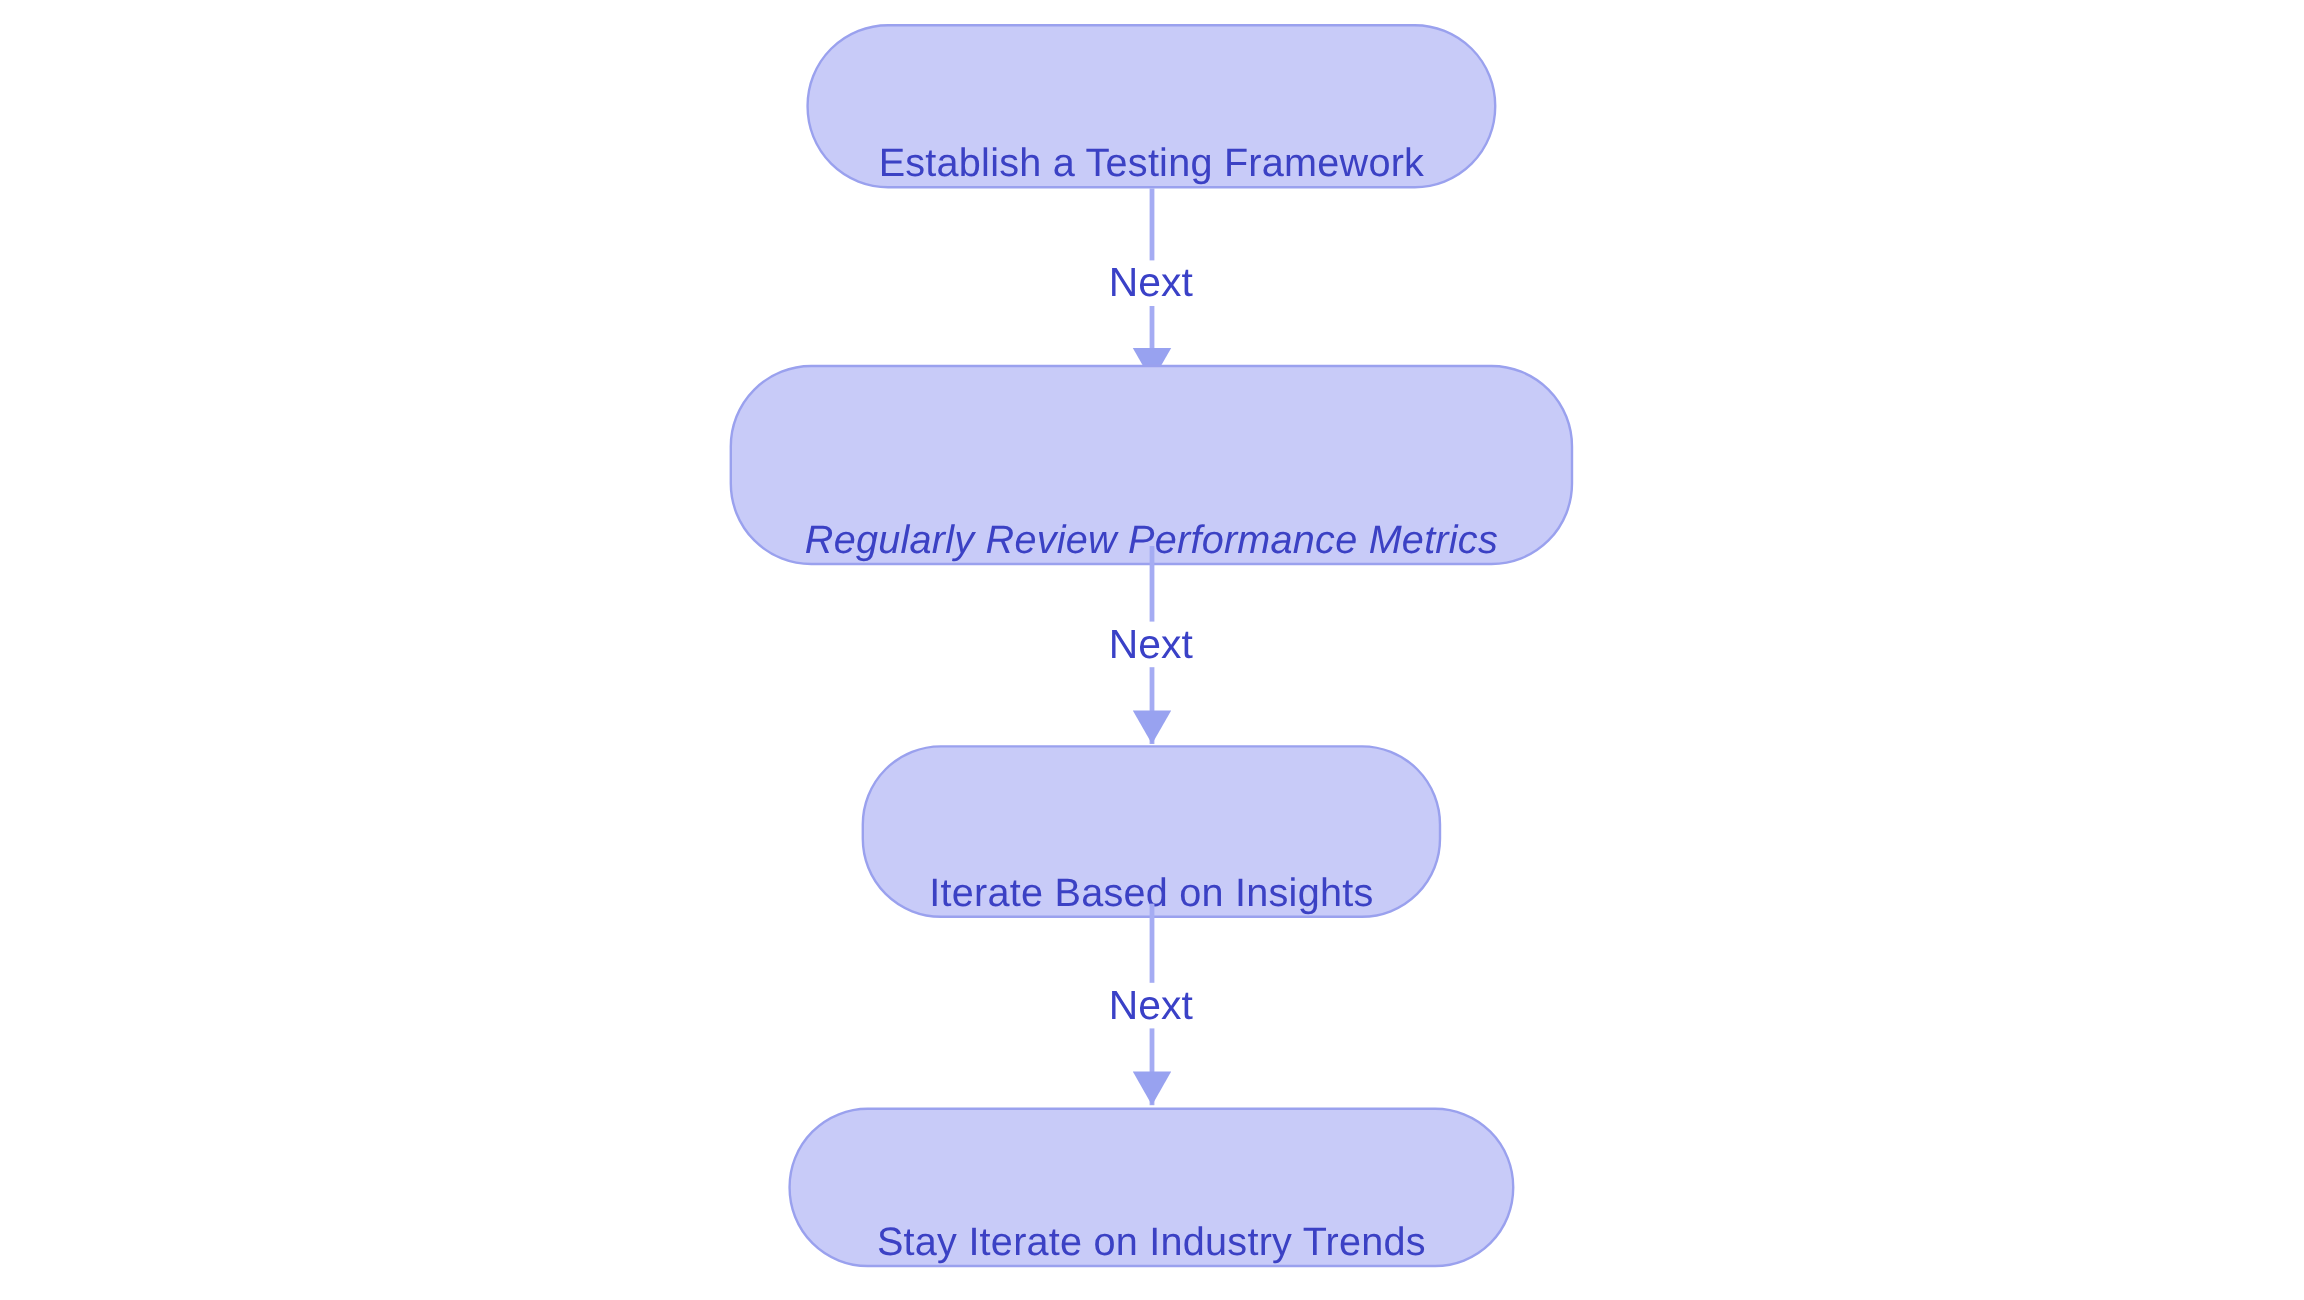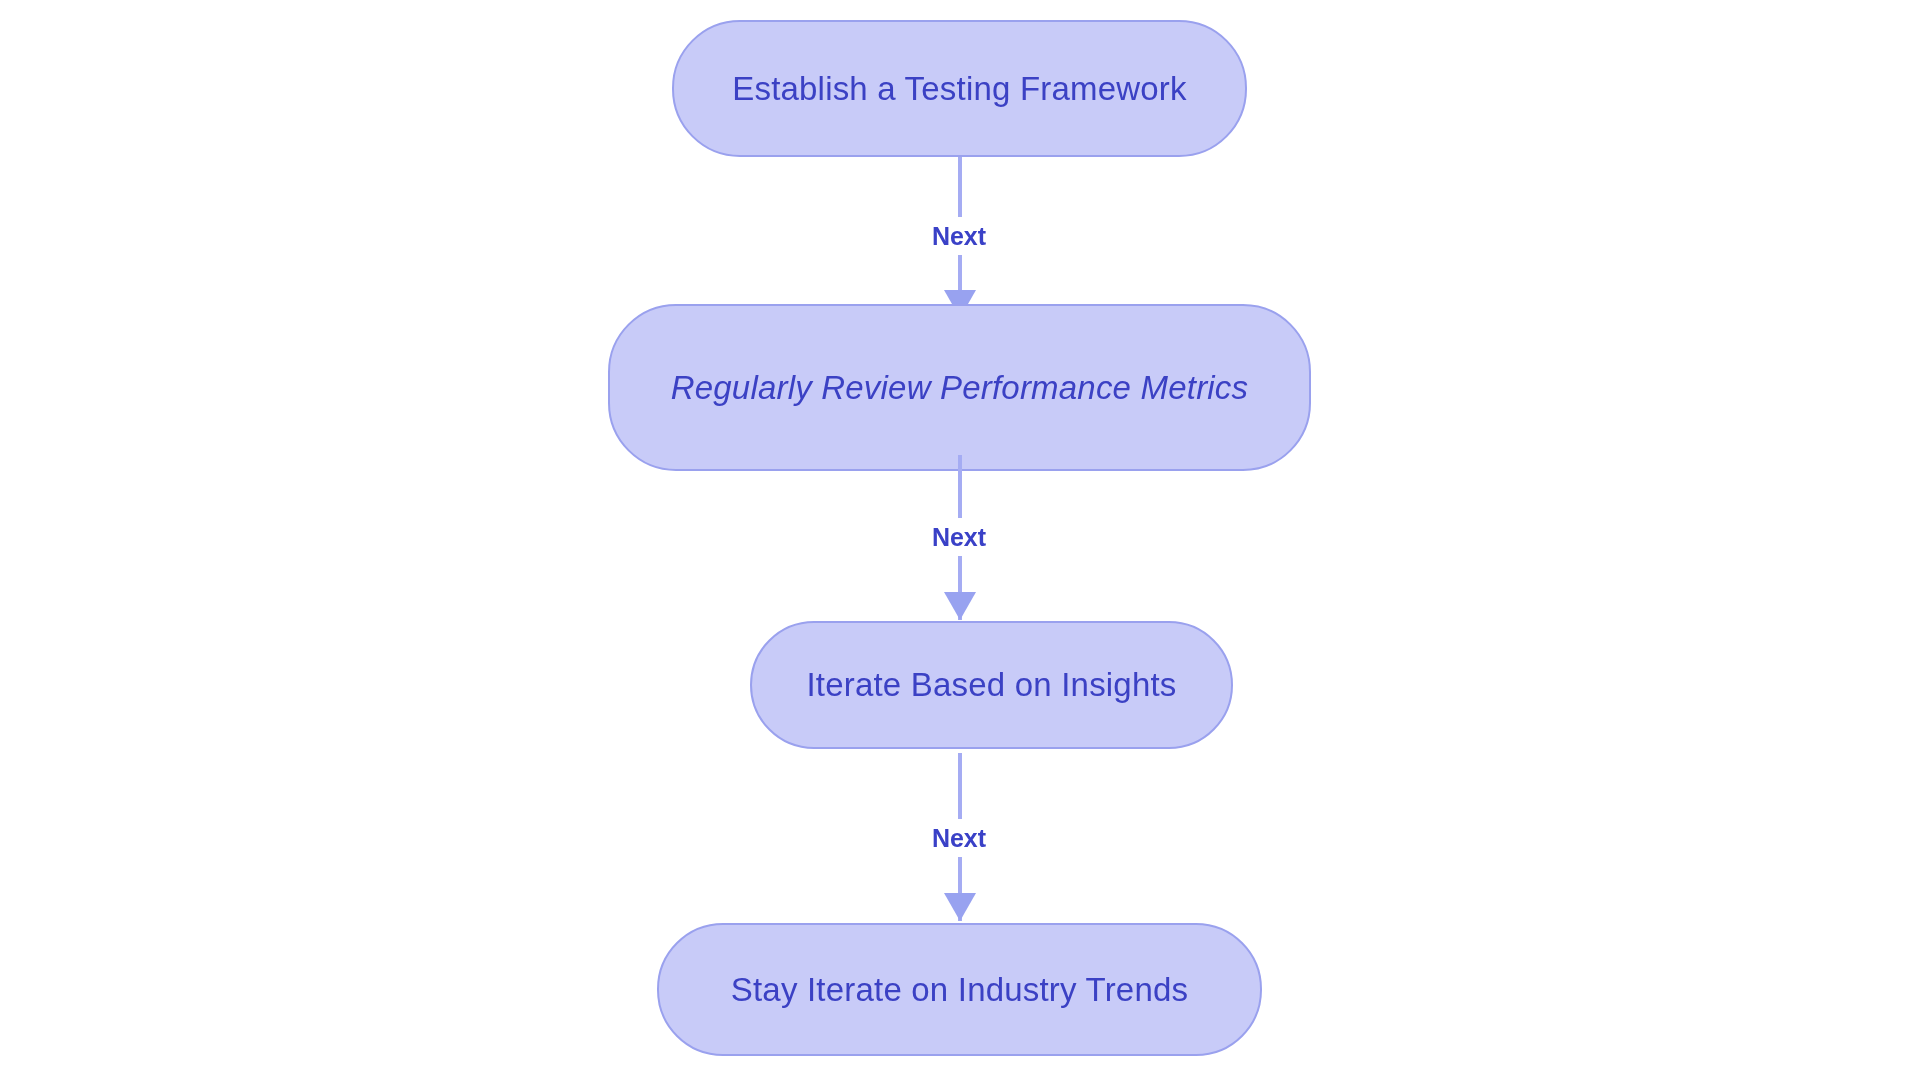--- a/index.html
+++ b/index.html
@@ -11,32 +11,32 @@
     --edge-arrow:#98a2f0;
     --edge-label-text:#3a41c7;
   }
   *{box-sizing:border-box;margin:0;padding:0;}
   html,body{width:1920px;height:1083px;background:var(--background);overflow:hidden;}
   body{font-family:"Liberation Sans","DejaVu Sans",sans-serif;}
   .canvas{position:relative;width:1920px;height:1083px;background:var(--background);}
 
   .node{
     position:absolute;
-    display:flex;align-items:center;justify-content:center;
+    display:flex;align-items:flex-end;justify-content:center;
     background:var(--node-fill);
     border:2px solid var(--node-border);
     color:var(--node-text);
     font-size:33px;
     letter-spacing:.2px;
     text-align:center;
     border-radius:68px;
   }
   .n1{left:672px;top:20px;width:575px;height:137px;}
   .n2{left:608px;top:304px;width:703px;height:167px;font-style:italic;}
-  .n3{left:750px;top:621px;width:483px;height:128px;border-radius:66px;}
+  .n3{left:718px;top:621px;width:483px;height:144px;border-radius:66px;}
   .n4{left:657px;top:923px;width:605px;height:133px;border-radius:66px;}
 
   .edge-line{
     position:absolute;
     left:958px;width:4px;
     background:var(--edge-line);
   }
   .el1{top:157px;height:161px;}
   .el2{top:455px;height:165px;}
   .el3{top:753px;height:168px;}
@@ -52,25 +52,24 @@
   .ah1{top:290px;}
   .ah2{top:592px;}
   .ah3{top:893px;}
 
   .edge-label{
     position:absolute;
     left:959px;
     transform:translateX(-50%);
     background:var(--background);
     color:var(--edge-label-text);
-    font-size:25px;
+    font-size:34px;
     line-height:38px;
     padding:0 8px;
     text-align:center;
-    font-weight:bold;
   }
   .lb1{top:217px;}
   .lb2{top:518px;}
   .lb3{top:819px;}
 </style>
 </head>
 <body>
 
 <div class="canvas">
 

